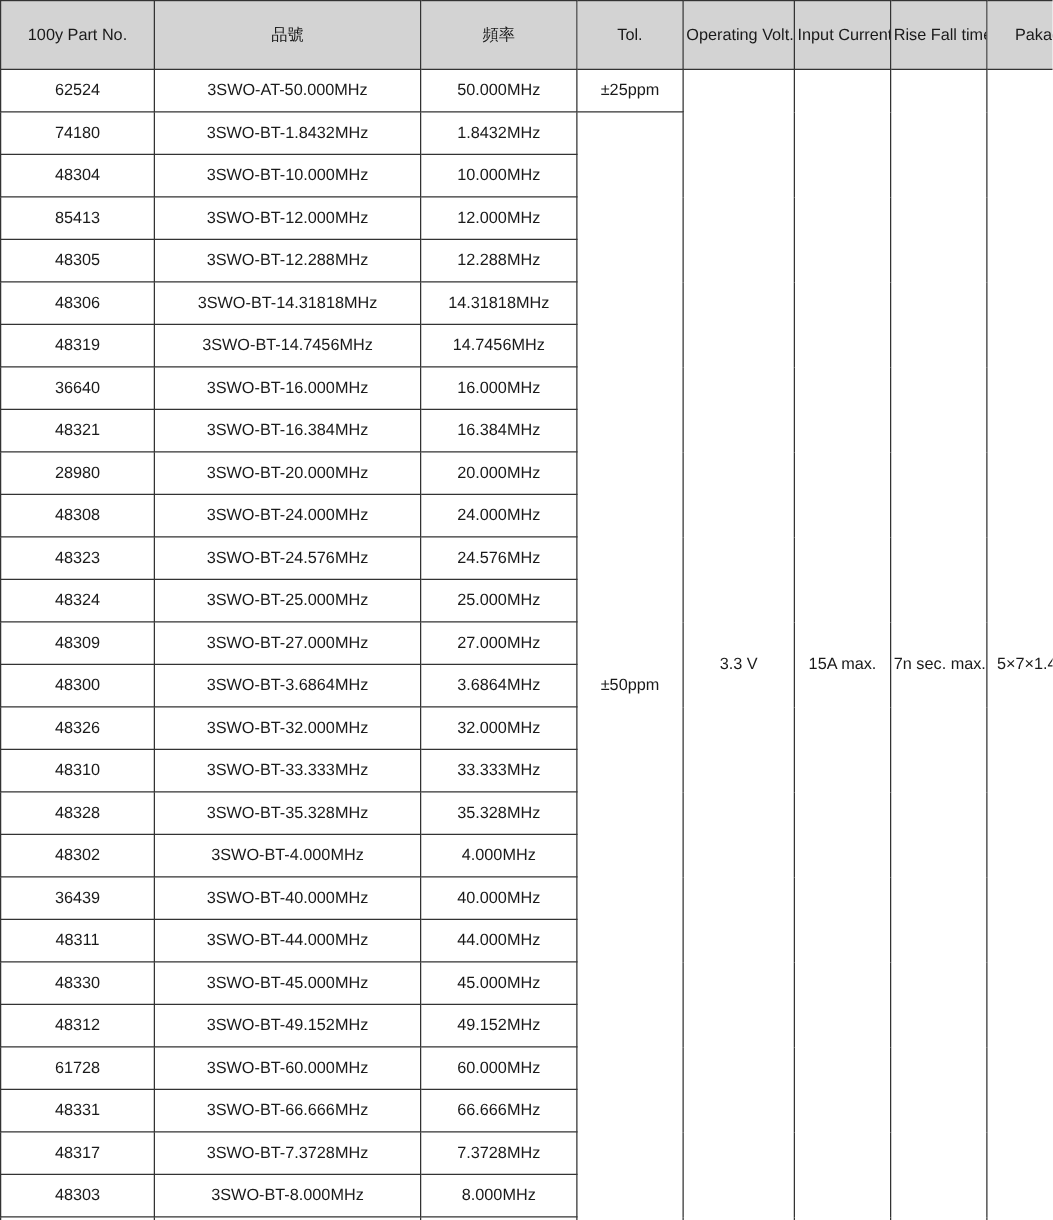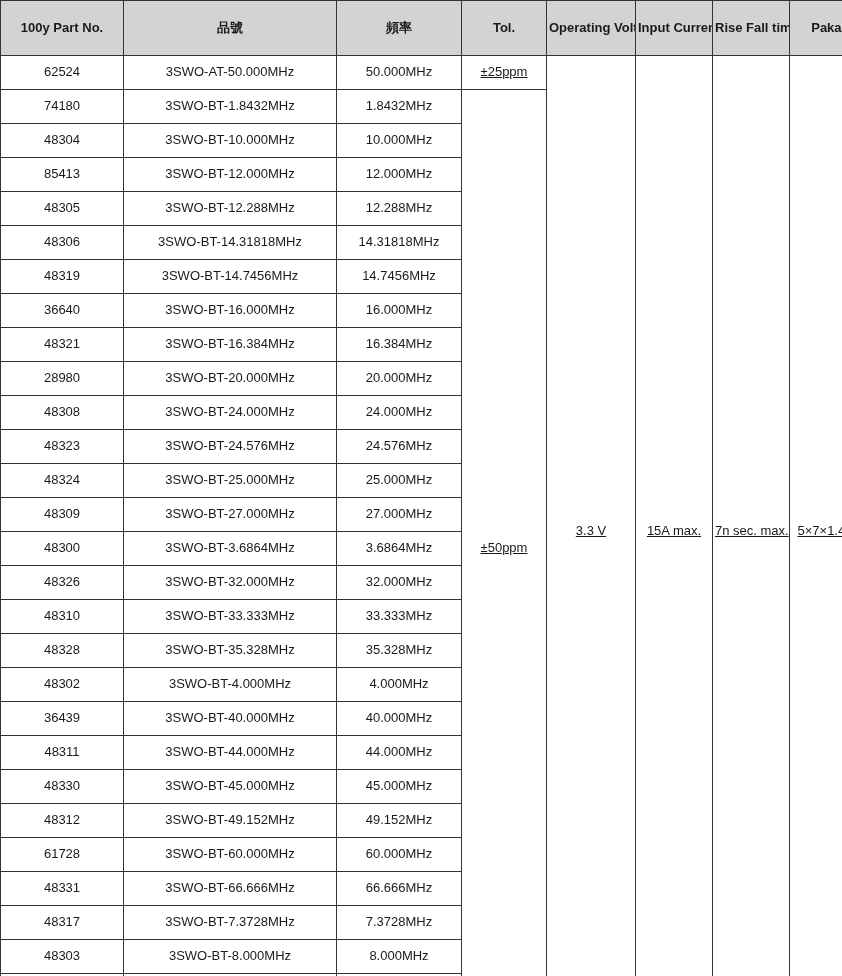--- a/index.html
+++ b/index.html
@@ -25,42 +25,41 @@
     color: #1a1a1a;
     text-align: center;
     vertical-align: middle;
     padding: 0 2px;
     line-height: 1.25;
     white-space: nowrap;
     overflow: hidden;
   }
   #spec-table thead th {
     background: #d3d3d3;
-    font-weight: bold;
+    font-weight: normal;
     height: 54px;
   }
   #spec-table tbody td {
     height: 33px;
     background: #ffffff;
   }
   .col-part   { width: 118px; }
   .col-model  { width: 208px; }
   .col-freq   { width: 120px; }
   .col-tol    { width: 80px; }
   .col-volt   { width: 84px; }
   .col-cur    { width: 72px; }
   .col-rise   { width: 72px; }
   .col-pkg    { width: 84px; }
   .wrap-cell {
     white-space: normal;
   }
   .merged {
     white-space: normal;
     font-size: 13px;
-    text-decoration: underline;
   }
 </style>
 </head>
 <body>
 
 <table id="spec-table">
   <thead>
     <tr>
       <th class="col-part wrap-cell">100y Part No.</th>
       <th class="col-model wrap-cell">品號</th>

